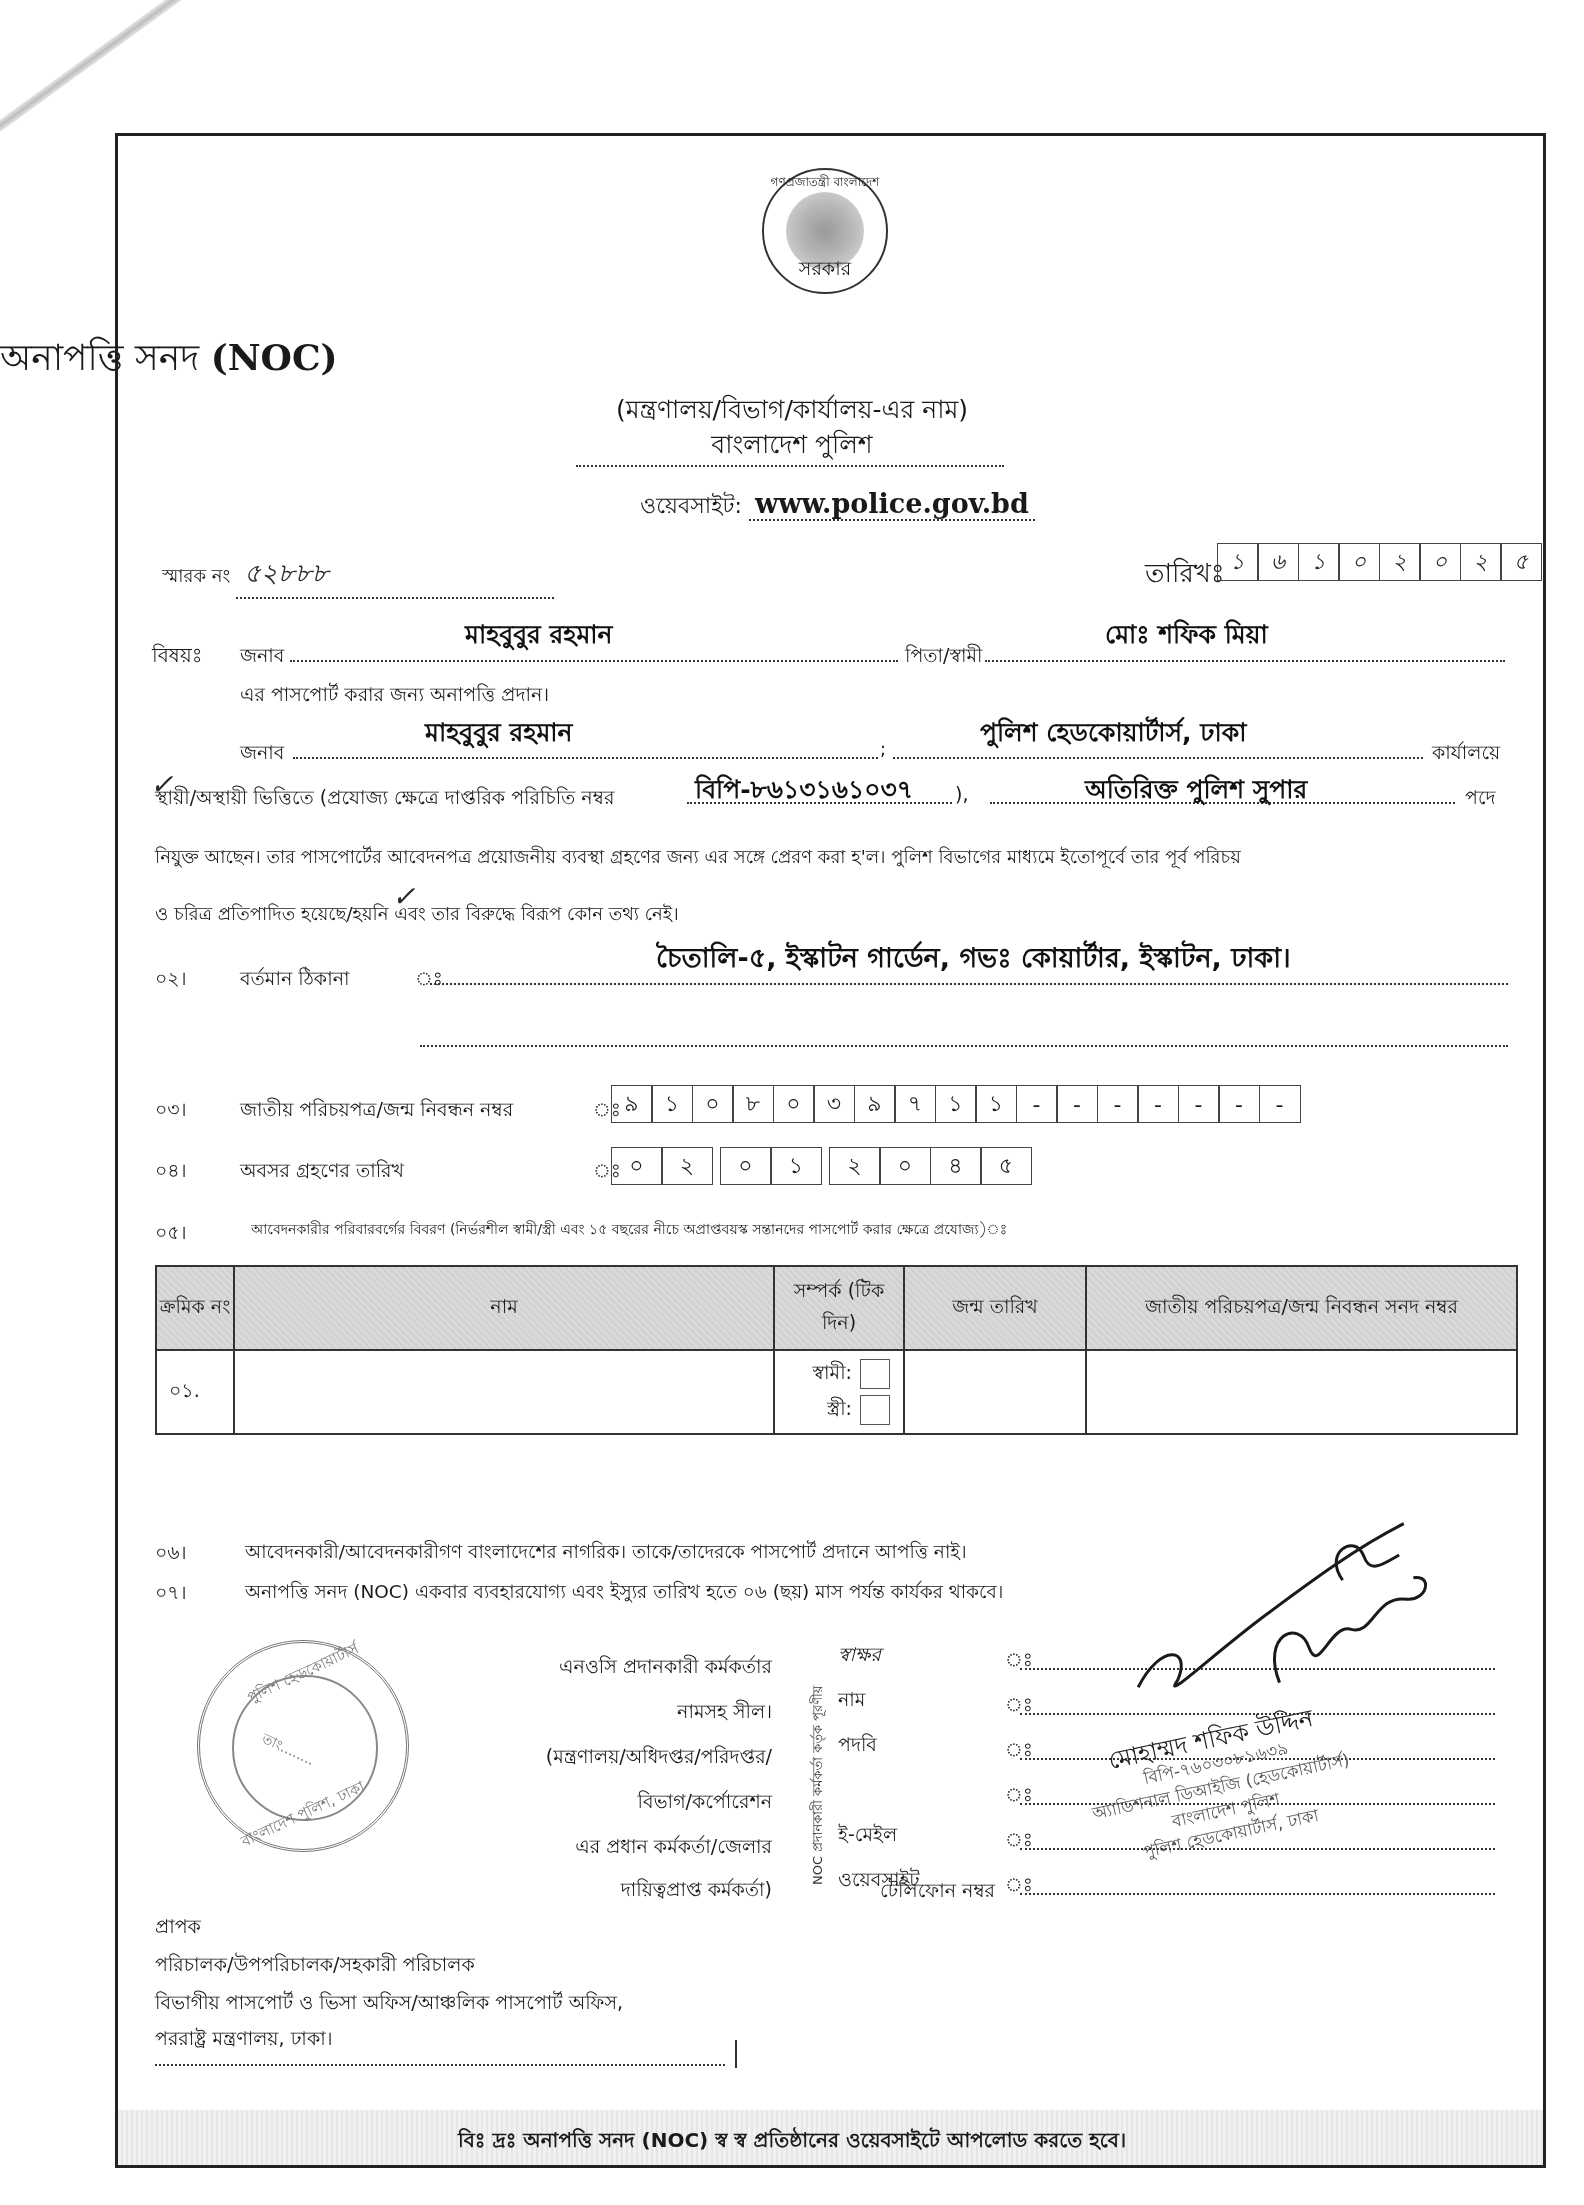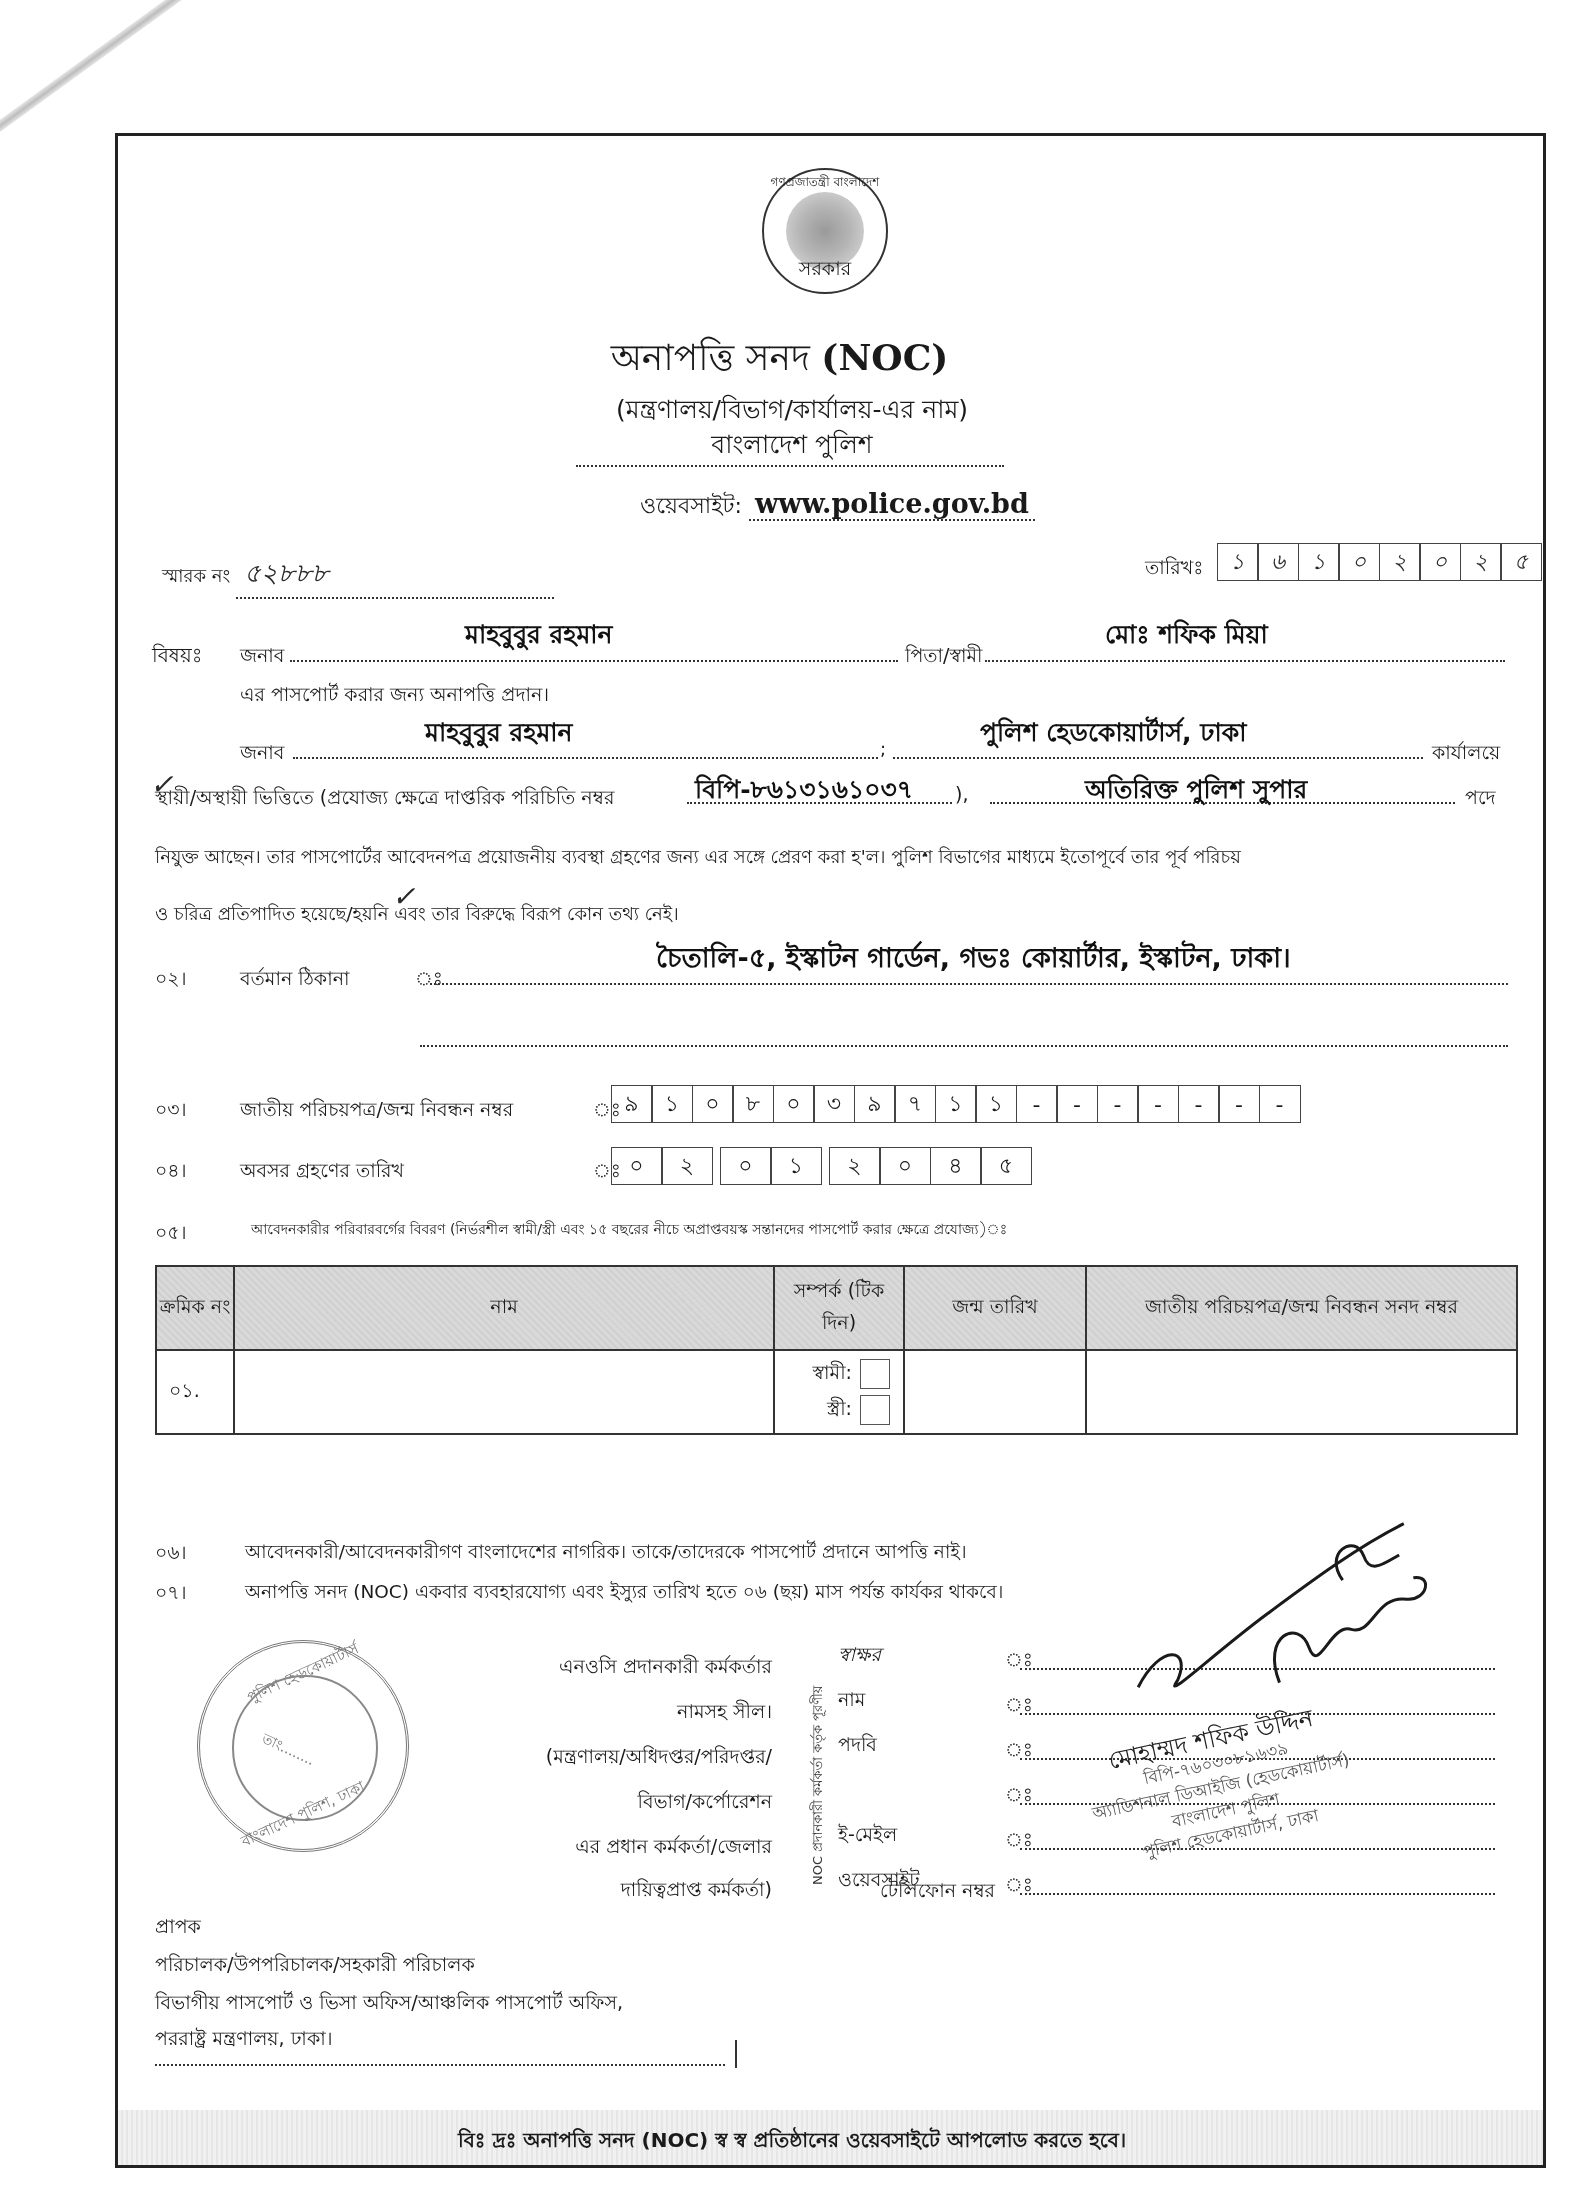--- a/index.html
+++ b/index.html
@@ -97,37 +97,37 @@
 
 <div class="scan-fold"></div>
 <div class="frame"></div>
 
 <div class="emblem">
   <div class="ring-top">গণপ্রজাতন্ত্রী বাংলাদেশ</div>
   <div class="inner"></div>
   <div class="ring-bot">সরকার</div>
 </div>
 
-<div class="abs" style="left:0;width:1559px;top:330px;text-align:center;font-size:36px;">
+<div class="abs" style="left:0;width:1559px;top:330px;font-size:36px;">
   <span>অনাপত্তি সনদ</span>
   <span class="serif" style="font-size:36px;font-weight:bold;">(NOC)</span>
 </div>
 <div class="abs" style="left:0;width:1584px;top:390px;text-align:center;font-size:25px;">(মন্ত্রণালয়/বিভাগ/কার্যালয়-এর নাম)</div>
 <div class="abs" style="left:0;width:1584px;top:425px;text-align:center;font-size:25px;">বাংলাদেশ পুলিশ</div>
 <div class="abs dots" style="left:576px;top:465px;width:428px;"></div>
 <div class="abs" style="left:640px;top:488px;font-size:22px;">
   <span>ওয়েবসাইট:</span>
   <span class="serif dots" style="font-weight:bold;font-size:27px;padding:0 6px;">www.police.gov.bd</span>
 </div>
 
 <div class="abs" style="left:162px;top:553px;font-size:18px;">
   <span>স্মারক নং</span>
   <span class="dots hand" style="display:inline-block;width:310px;font-size:26px;padding-left:8px;">৫২৮৮৮</span>
 </div>
-<div class="abs" style="left:1145px;top:553px;font-size:19px;">তারিখঃ</div>
+<div class="abs" style="left:1145px;top:553px;font-size:26px;">তারিখঃ</div>
 <div class="boxrow" style="left:1218px;top:543px;">
   <div class="cell hand">১</div>
   <div class="cell hand">৬</div>
   <div class="cell hand">১</div>
   <div class="cell hand">০</div>
   <div class="cell hand">২</div>
   <div class="cell hand">০</div>
   <div class="cell hand">২</div>
   <div class="cell hand">৫</div>
 </div>

